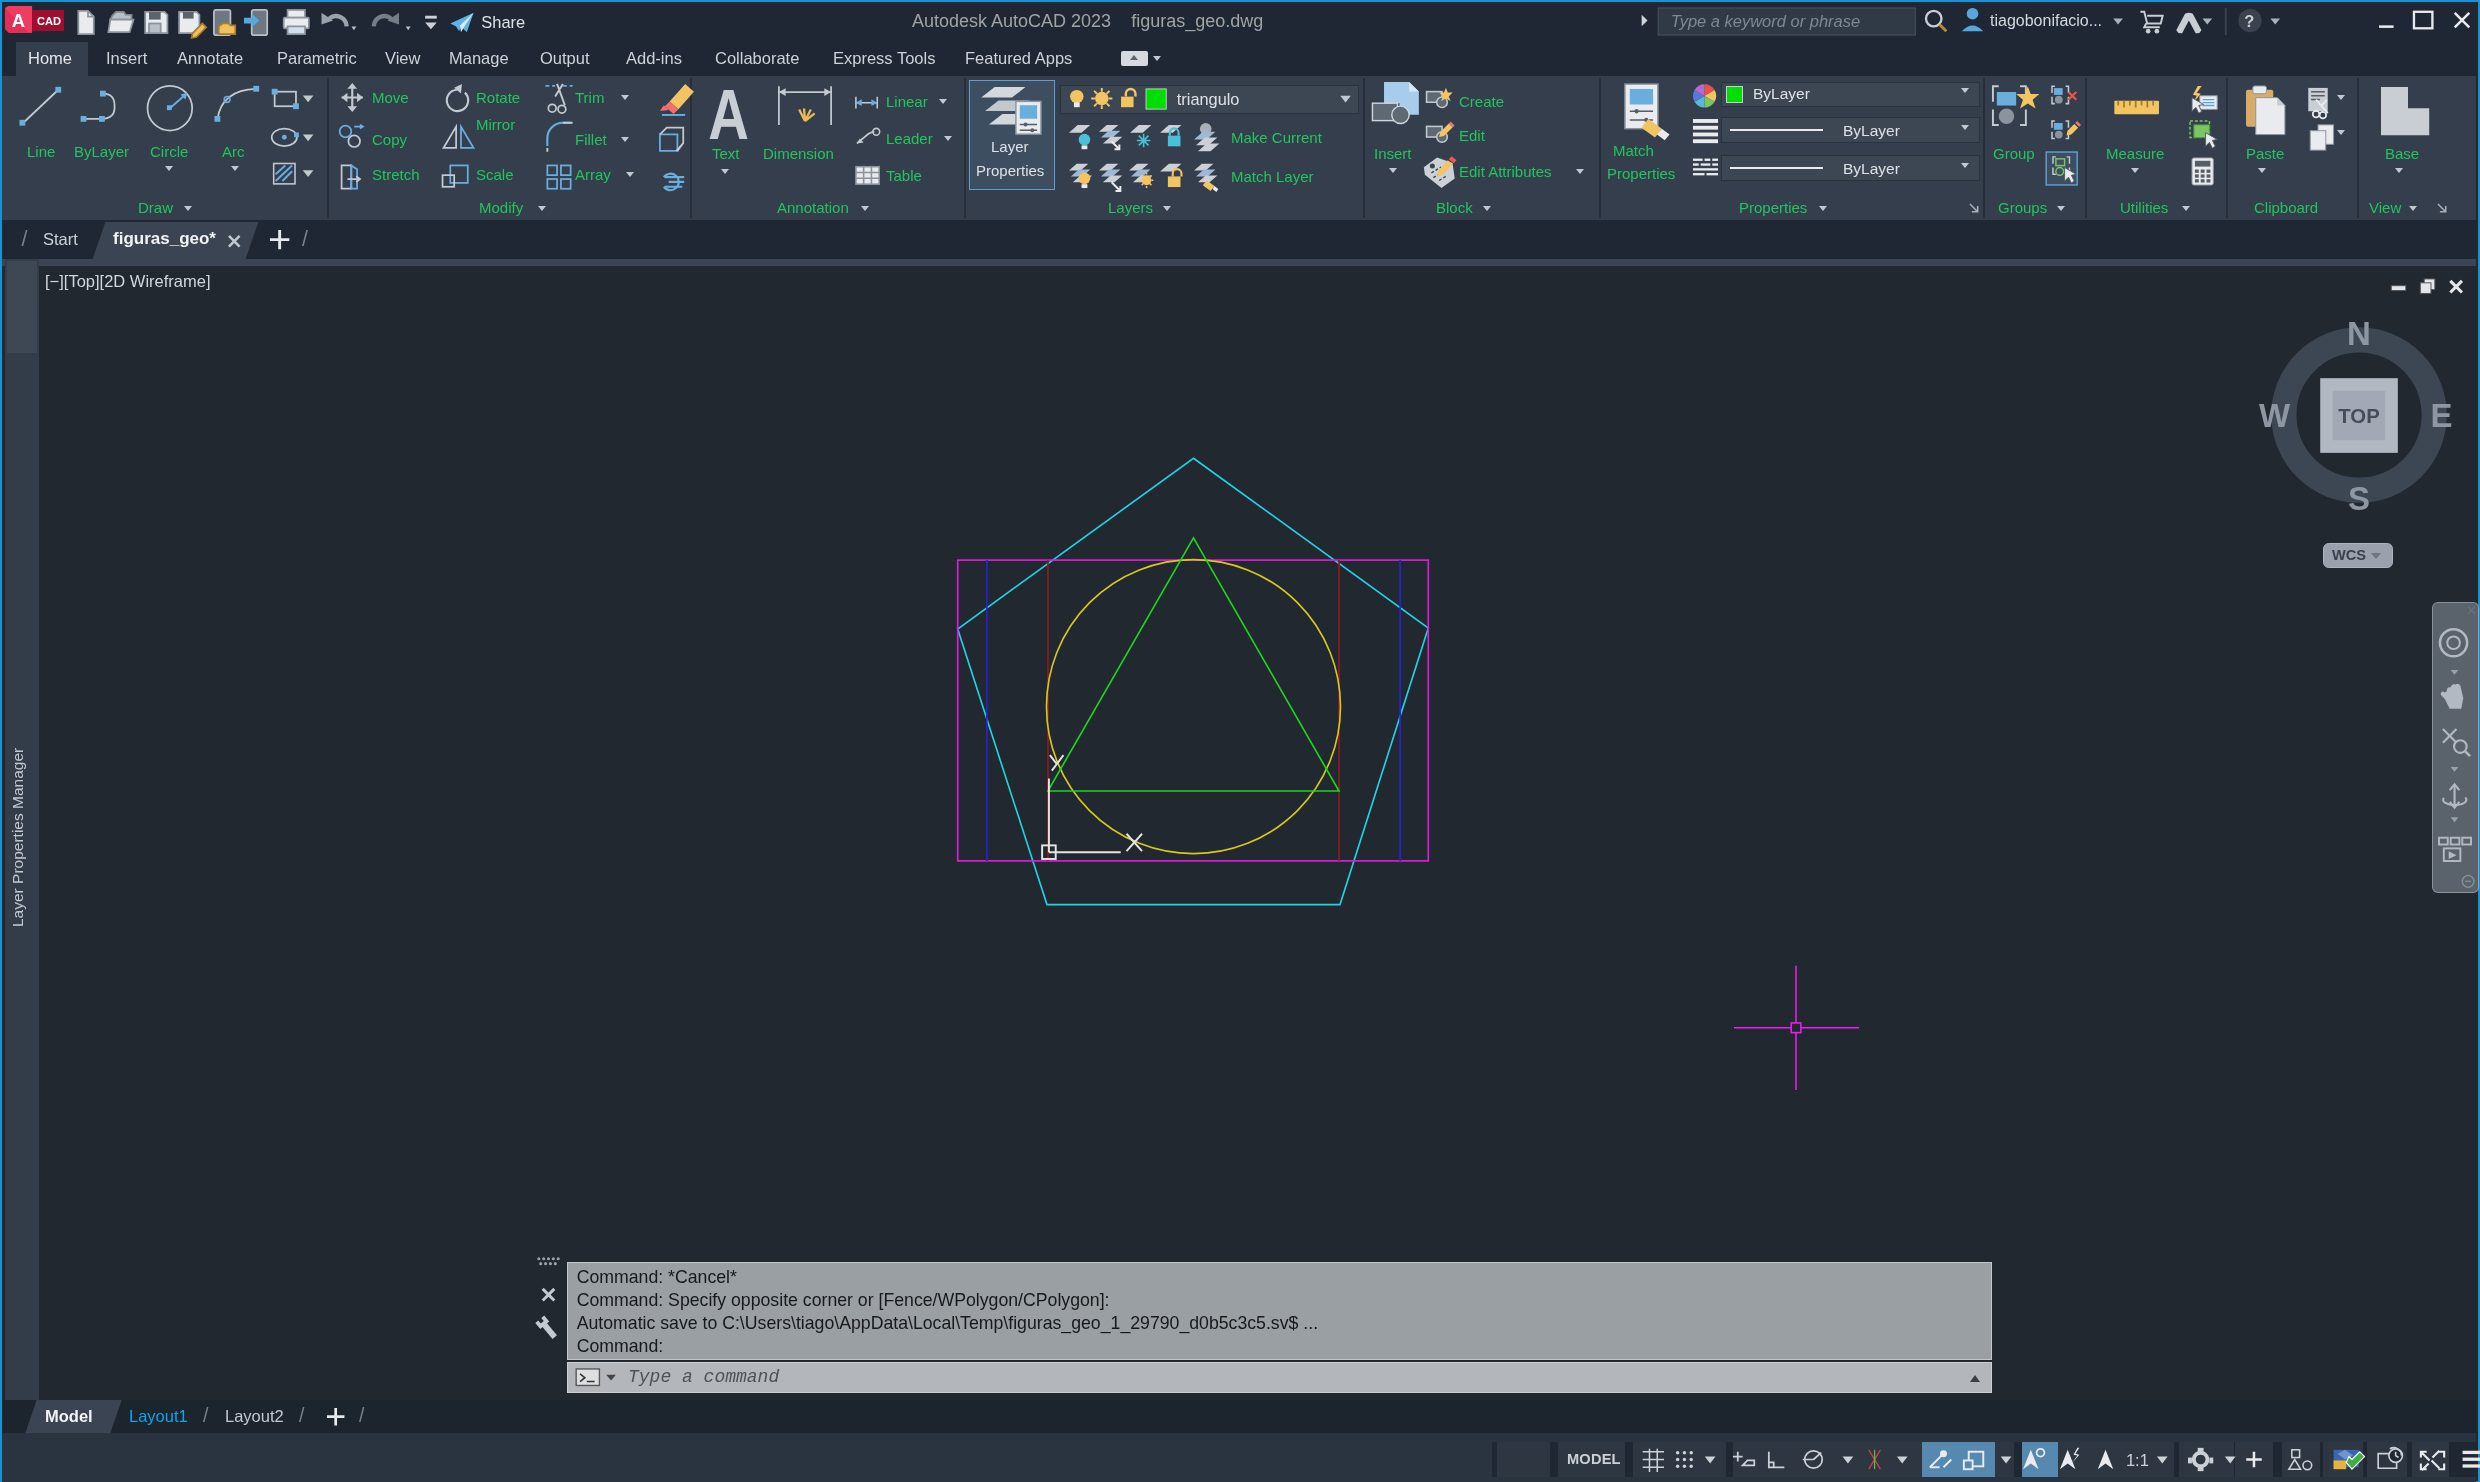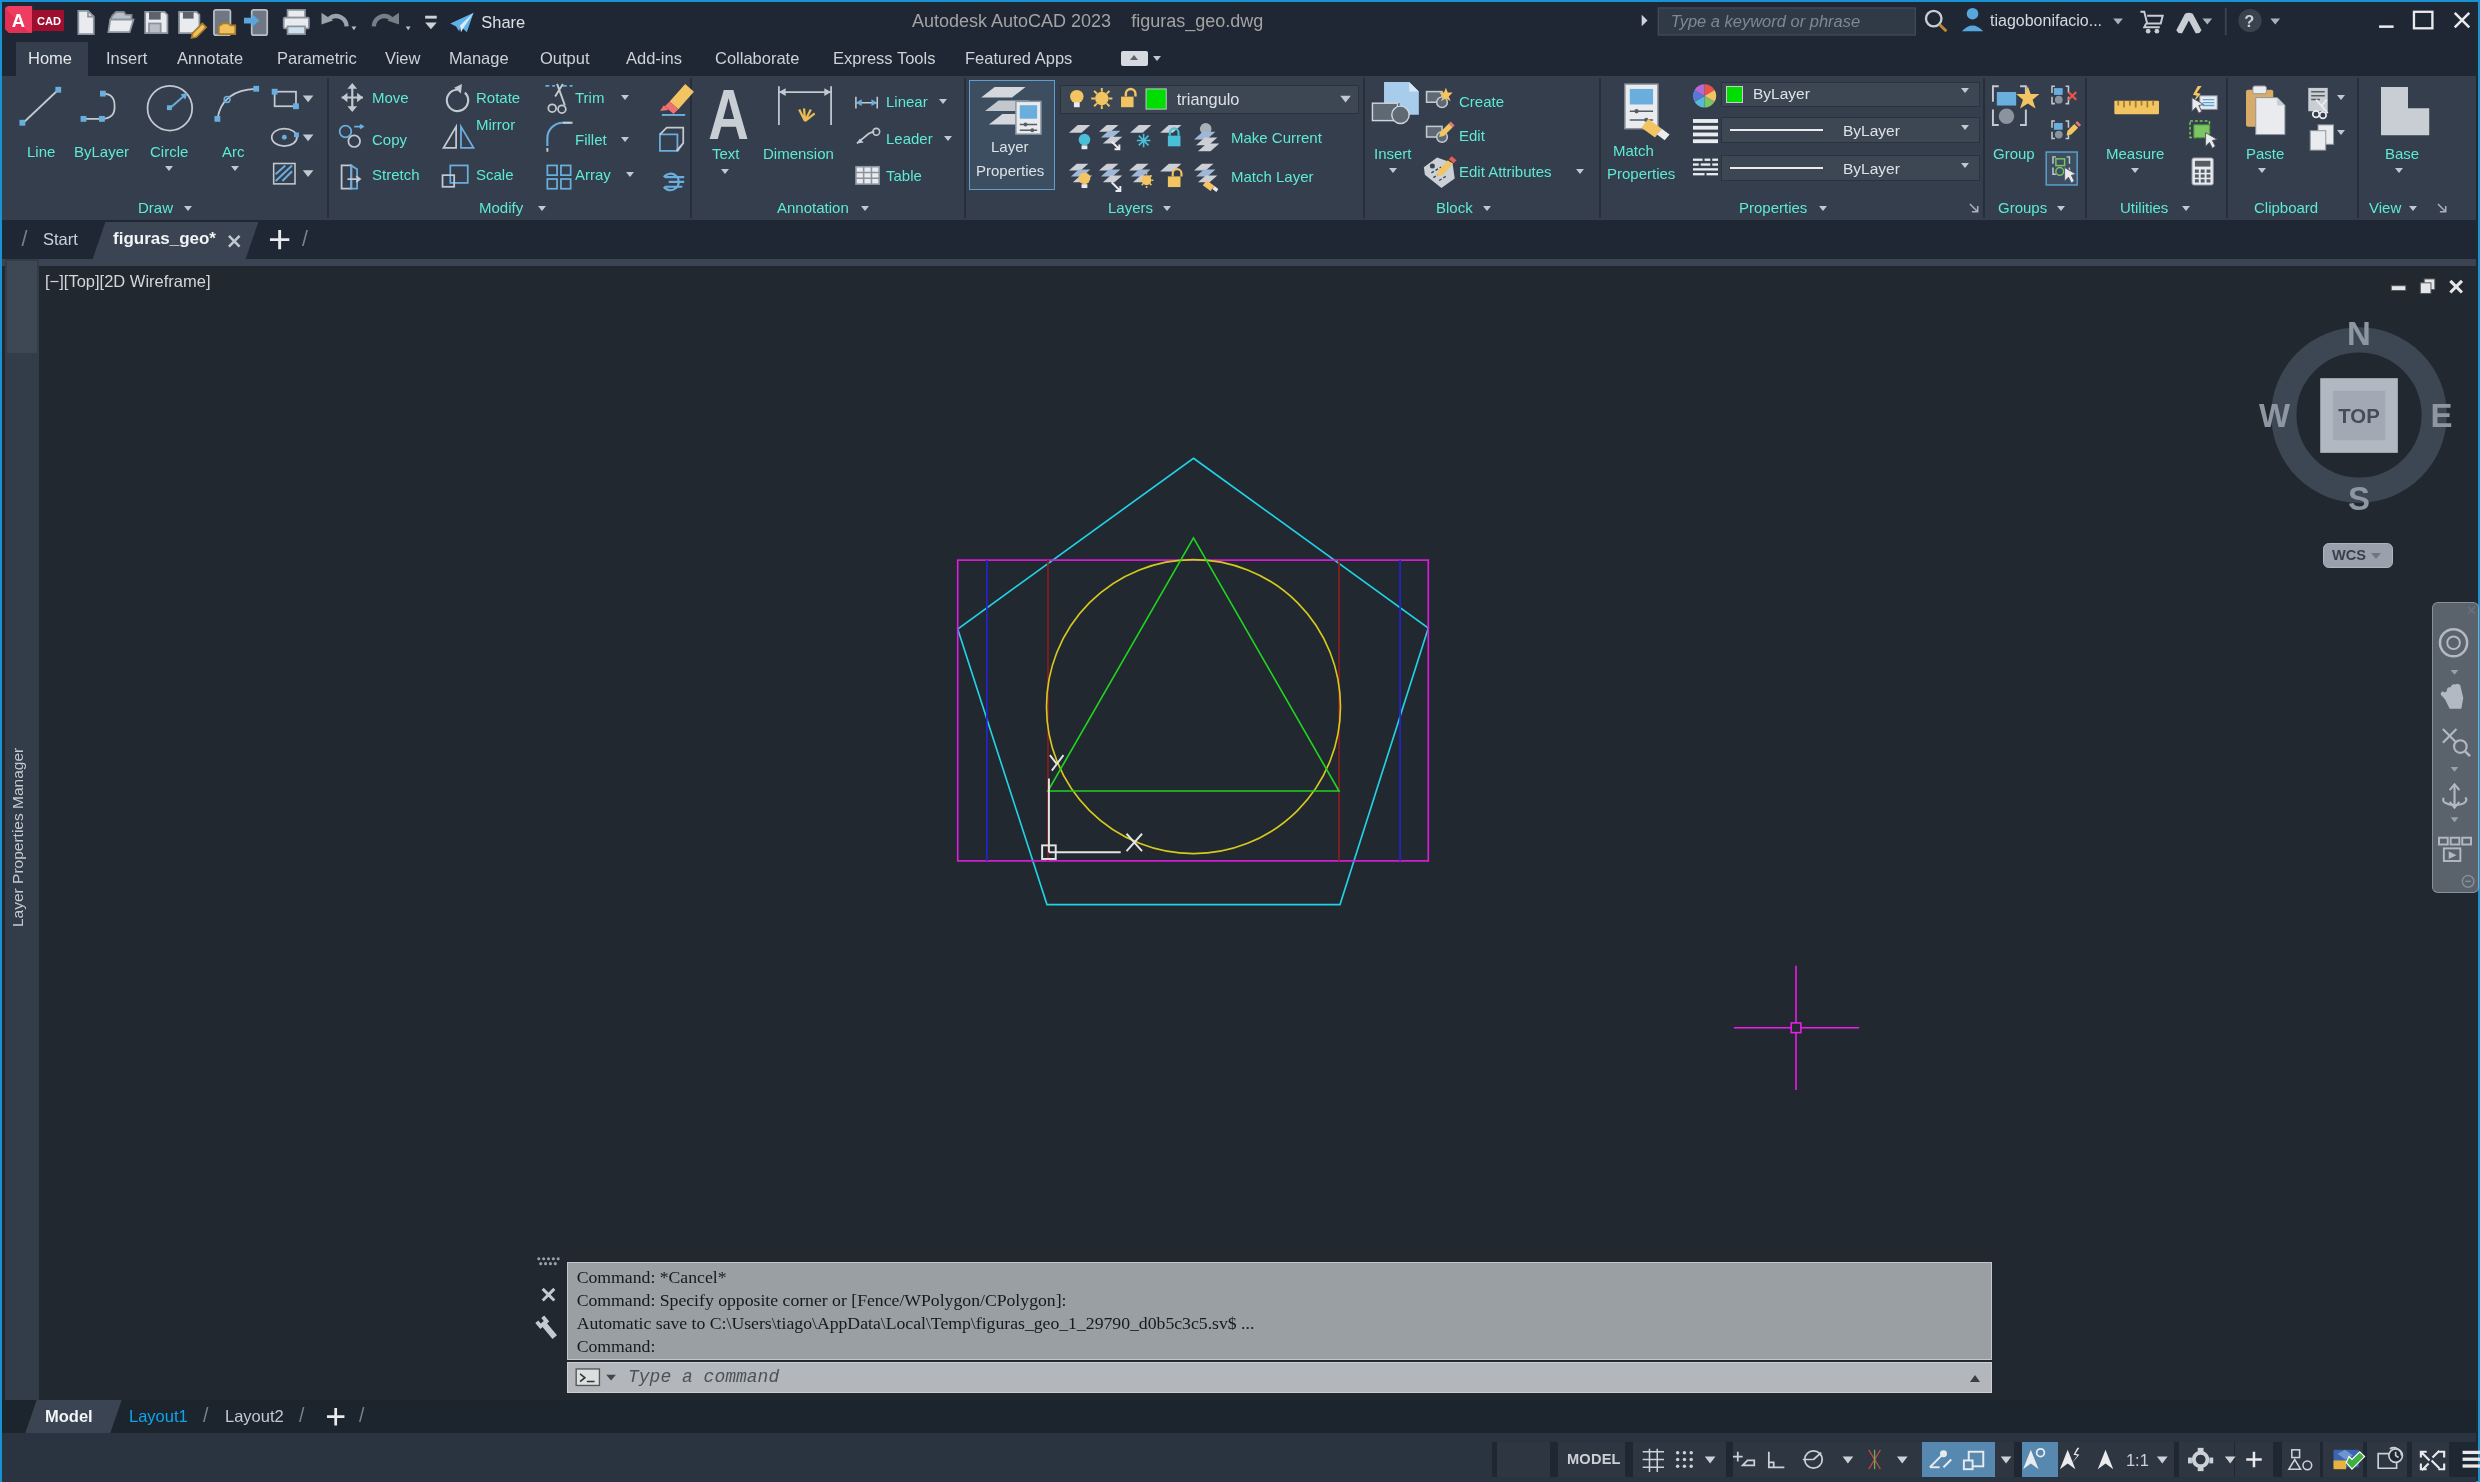--- a/index.html
+++ b/index.html
@@ -1,21 +1,21 @@
 <!DOCTYPE html>
 <html><head>
 <meta charset="utf-8">
 <style>
 *{margin:0;padding:0;box-sizing:border-box}
 html,body{width:2480px;height:1483px;background:#212830;font-family:"Liberation Sans",sans-serif;overflow:hidden}
 #app{position:absolute;left:0;top:0;width:2480px;height:1483px;background:#212830;border-left:2.9px solid #1792d2;border-right:2.9px solid #1792d2;border-top:2.9px solid #1792d2;border-bottom:2.9px solid #1792d2}
 .abs{position:absolute}
 .car{position:absolute;width:0;height:0;border-left:4.9px solid transparent;border-right:4.9px solid transparent;border-top:5.8px solid #c2c8d0}
 .sep{position:absolute;top:76px;height:140px;width:1.9px;background:#272e39}
-.ptxt{position:absolute;color:#5eead4;font-size:15px;white-space:nowrap}
+.ptxt{position:absolute;color:#22c55e;font-size:15px;white-space:nowrap}
 svg{position:absolute;overflow:visible}
 </style>
 </head>
 <body>
 <div id="app">
 <div class="abs" style="left:0;top:0;width:2474px;height:38px;background:#1e2733"></div>
 
 <svg class="abs" style="left:2.9px;top:3.9px" width="60" height="29" viewBox="0 0 62 30">
  <path d="M0,2 h28 v26 h-24 l-4,-4 z" fill="#e23055"></path>
  <path d="M0,2 l3,-2 h25 v26 l-3,2 z" fill="#ef3d62"></path>
@@ -641,21 +641,21 @@
         <circle cx="15" cy="12" r="1.6"></circle>
         <circle cx="20" cy="12" r="1.6"></circle>
         <circle cx="25" cy="12" r="1.6"></circle>
       </g>
  <path d="M12,38 l12,12 m0,-12 l-12,12" stroke="#c3c9d1" stroke-width="3"></path>
  <g transform="rotate(-40 18 80)">
   <rect x="15" y="72" width="6" height="18" fill="#c3c9d1"></rect>
   <path d="M12,66 h4 v4 h4 v-4 h4 v8 h-12 z" fill="#c3c9d1"></path>
  </g>
 </svg>
-<div class="abs" style="left:565px;top:1260px;width:1425px;height:98px;background:#9a9fa4;border:1px solid #c4c7ca;font-family:Liberation Serif, serif;font-size:17.7px;color:#17191b;line-height:23px;padding:2.9px 0 0 8.7px;white-space:pre">Command: *Cancel*
+<div class="abs" style="left:565px;top:1260px;width:1425px;height:98px;background:#9a9fa4;border:1px solid #c4c7ca;font-family:Liberation Sans, sans-serif;font-size:17.7px;color:#17191b;line-height:23px;padding:2.9px 0 0 8.7px;white-space:pre">Command: *Cancel*
 Command: Specify opposite corner or [Fence/WPolygon/CPolygon]:
 Automatic save to C:\Users\tiago\AppData\Local\Temp\figuras_geo_1_29790_d0b5c3c5.sv$ ...
 Command:</div>
 <div class="abs" style="left:565px;top:1360px;width:1425px;height:31px;background:#b3b7bb;border:1px solid #cdd0d3"></div>
 <svg class="abs" style="left:573px;top:1366px" width="45" height="19.4" viewBox="0 0 46 20">
  <rect x="1" y="1" width="24" height="17" fill="#dcdfe2" stroke="#555" stroke-width="1.4"></rect>
  <path d="M5,6 l5,4 -5,4 M12,14 h8" stroke="#333" stroke-width="1.6" fill="none"></path>
  <path d="M32,7 l10,0 -5,6 z" fill="#444"></path>
 </svg>
 <div class="abs" style="left:626px;top:1365px;font-family:'Liberation Mono',monospace;font-style:italic;font-size:18px;color:#4d5257">Type a command</div>

